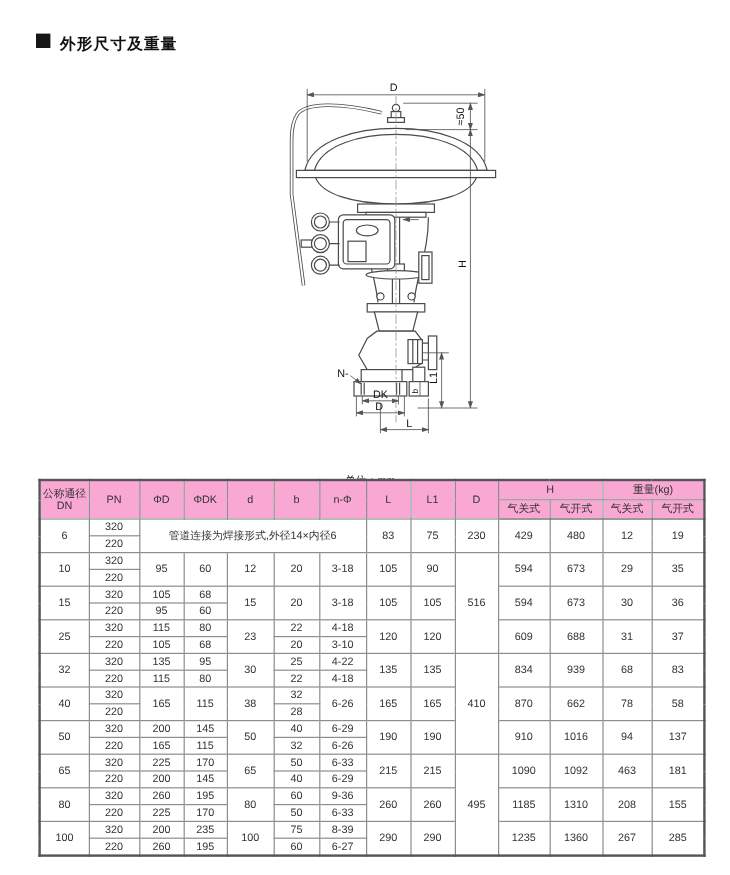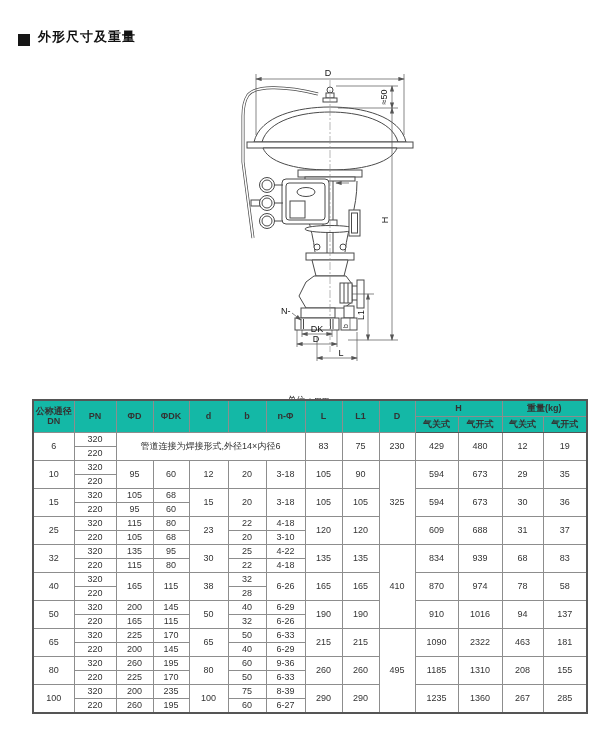--- a/index.html
+++ b/index.html
@@ -1,34 +1,34 @@
 <!DOCTYPE html>
 <html><head>
 <meta charset="utf-8">
 <style>
   html,body{margin:0;padding:0}
   body{
     width:608px;height:729px;background:#fff;position:relative;
     font-family:"Liberation Sans",sans-serif;color:#333;overflow:hidden;
   }
-  .title-row{position:absolute;top:28px;left:18px;display:flex;align-items:flex-end;gap:8px}
+  .title-row{position:absolute;top:28px;left:30px;display:flex;align-items:flex-start;gap:8px}
   .title-sq{width:12px;height:12px;background:#161616;flex:0 0 auto}
   .title-txt{font-size:13px;font-weight:bold;color:#111;letter-spacing:1px}
   svg.diag{position:absolute;left:224px;top:60px}
   .unit-note{position:absolute;top:394px;left:32px;width:553px;text-align:center;font-size:9px;color:#222}
   table.dims{
     position:absolute;top:399px;left:32px;width:554px;
     border-collapse:collapse;table-layout:fixed;font-size:9px;
     border:2px solid #555;
   }
   table.dims th,table.dims td{
     border:1px solid #8d8d8d;text-align:center;vertical-align:middle;
     padding:0;line-height:1.1;color:#333;overflow:hidden;
   }
-  table.dims th{background:#14b8a6;font-weight:bold;height:15px;white-space:pre-line}
+  table.dims th{background:#f9a8d4;font-weight:normal;height:15px;white-space:pre-line}
   table.dims td{height:13px;background:#fff}
   table.dims thead tr:last-child th{border-bottom:1.5px solid #555}
   table.dims tbody tr.gs td{border-top:1.5px solid #555}
   
   .p{fill:none;stroke:#4a4a4a;stroke-width:1}
   .pf{fill:#fff;stroke:#4a4a4a;stroke-width:1}
   .tub{fill:none;stroke:#4a4a4a;stroke-width:3}
   .tubi{fill:none;stroke:#fff;stroke-width:1.6}
   .dim{fill:none;stroke:#555;stroke-width:.7}
   .cl{fill:none;stroke:#888;stroke-width:.6;stroke-dasharray:8 2 2 2}
@@ -216,21 +216,21 @@
       <tr class="gs">
         <td rowspan="2">10</td>
         <td>320</td>
         <td rowspan="2">95</td>
         <td rowspan="2">60</td>
         <td rowspan="2">12</td>
         <td rowspan="2">20</td>
         <td rowspan="2">3-18</td>
         <td rowspan="2">105</td>
         <td rowspan="2">90</td>
-        <td rowspan="6">325</td>
+        <td rowspan="6">516</td>
         <td rowspan="2">594</td>
         <td rowspan="2">673</td>
         <td rowspan="2">29</td>
         <td rowspan="2">35</td>
       </tr>
       <tr>
         <td>220</td>
       </tr>
       <tr class="gs">
         <td rowspan="2">15</td>
@@ -301,21 +301,21 @@
         <td rowspan="2">40</td>
         <td>320</td>
         <td rowspan="2">165</td>
         <td rowspan="2">115</td>
         <td rowspan="2">38</td>
         <td>32</td>
         <td rowspan="2">6-26</td>
         <td rowspan="2">165</td>
         <td rowspan="2">165</td>
         <td rowspan="2">870</td>
-        <td rowspan="2">974</td>
+        <td rowspan="2">662</td>
         <td rowspan="2">78</td>
         <td rowspan="2">58</td>
       </tr>
       <tr>
         <td>220</td>
         <td>28</td>
       </tr>
       <tr class="gs">
         <td rowspan="2">50</td>
         <td>320</td>
@@ -343,21 +343,21 @@
         <td>320</td>
         <td>225</td>
         <td>170</td>
         <td rowspan="2">65</td>
         <td>50</td>
         <td>6-33</td>
         <td rowspan="2">215</td>
         <td rowspan="2">215</td>
         <td rowspan="6">495</td>
         <td rowspan="2">1090</td>
-        <td rowspan="2">2322</td>
+        <td rowspan="2">1092</td>
         <td rowspan="2">463</td>
         <td rowspan="2">181</td>
       </tr>
       <tr>
         <td>220</td>
         <td>200</td>
         <td>145</td>
         <td>40</td>
         <td>6-29</td>
       </tr>

